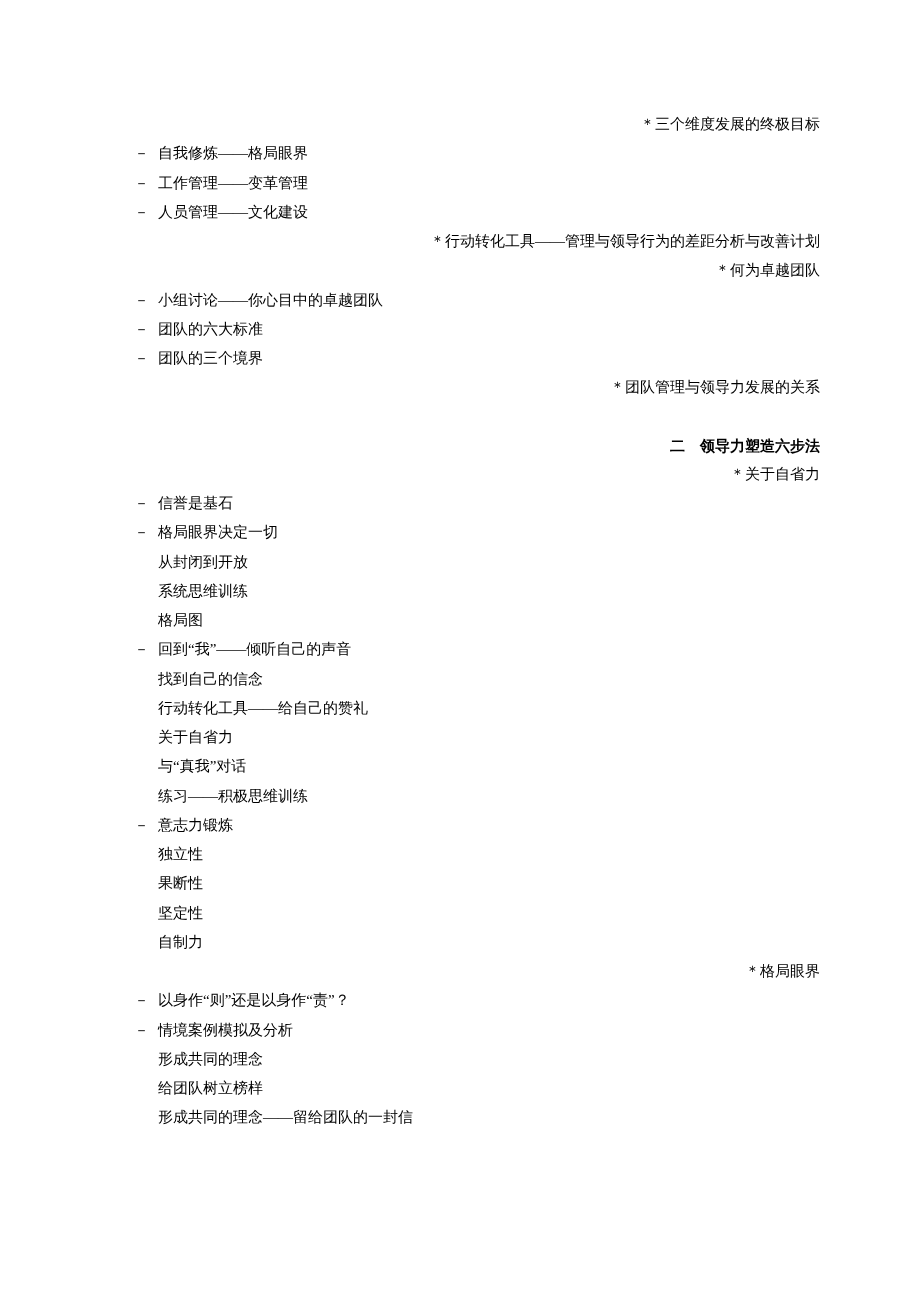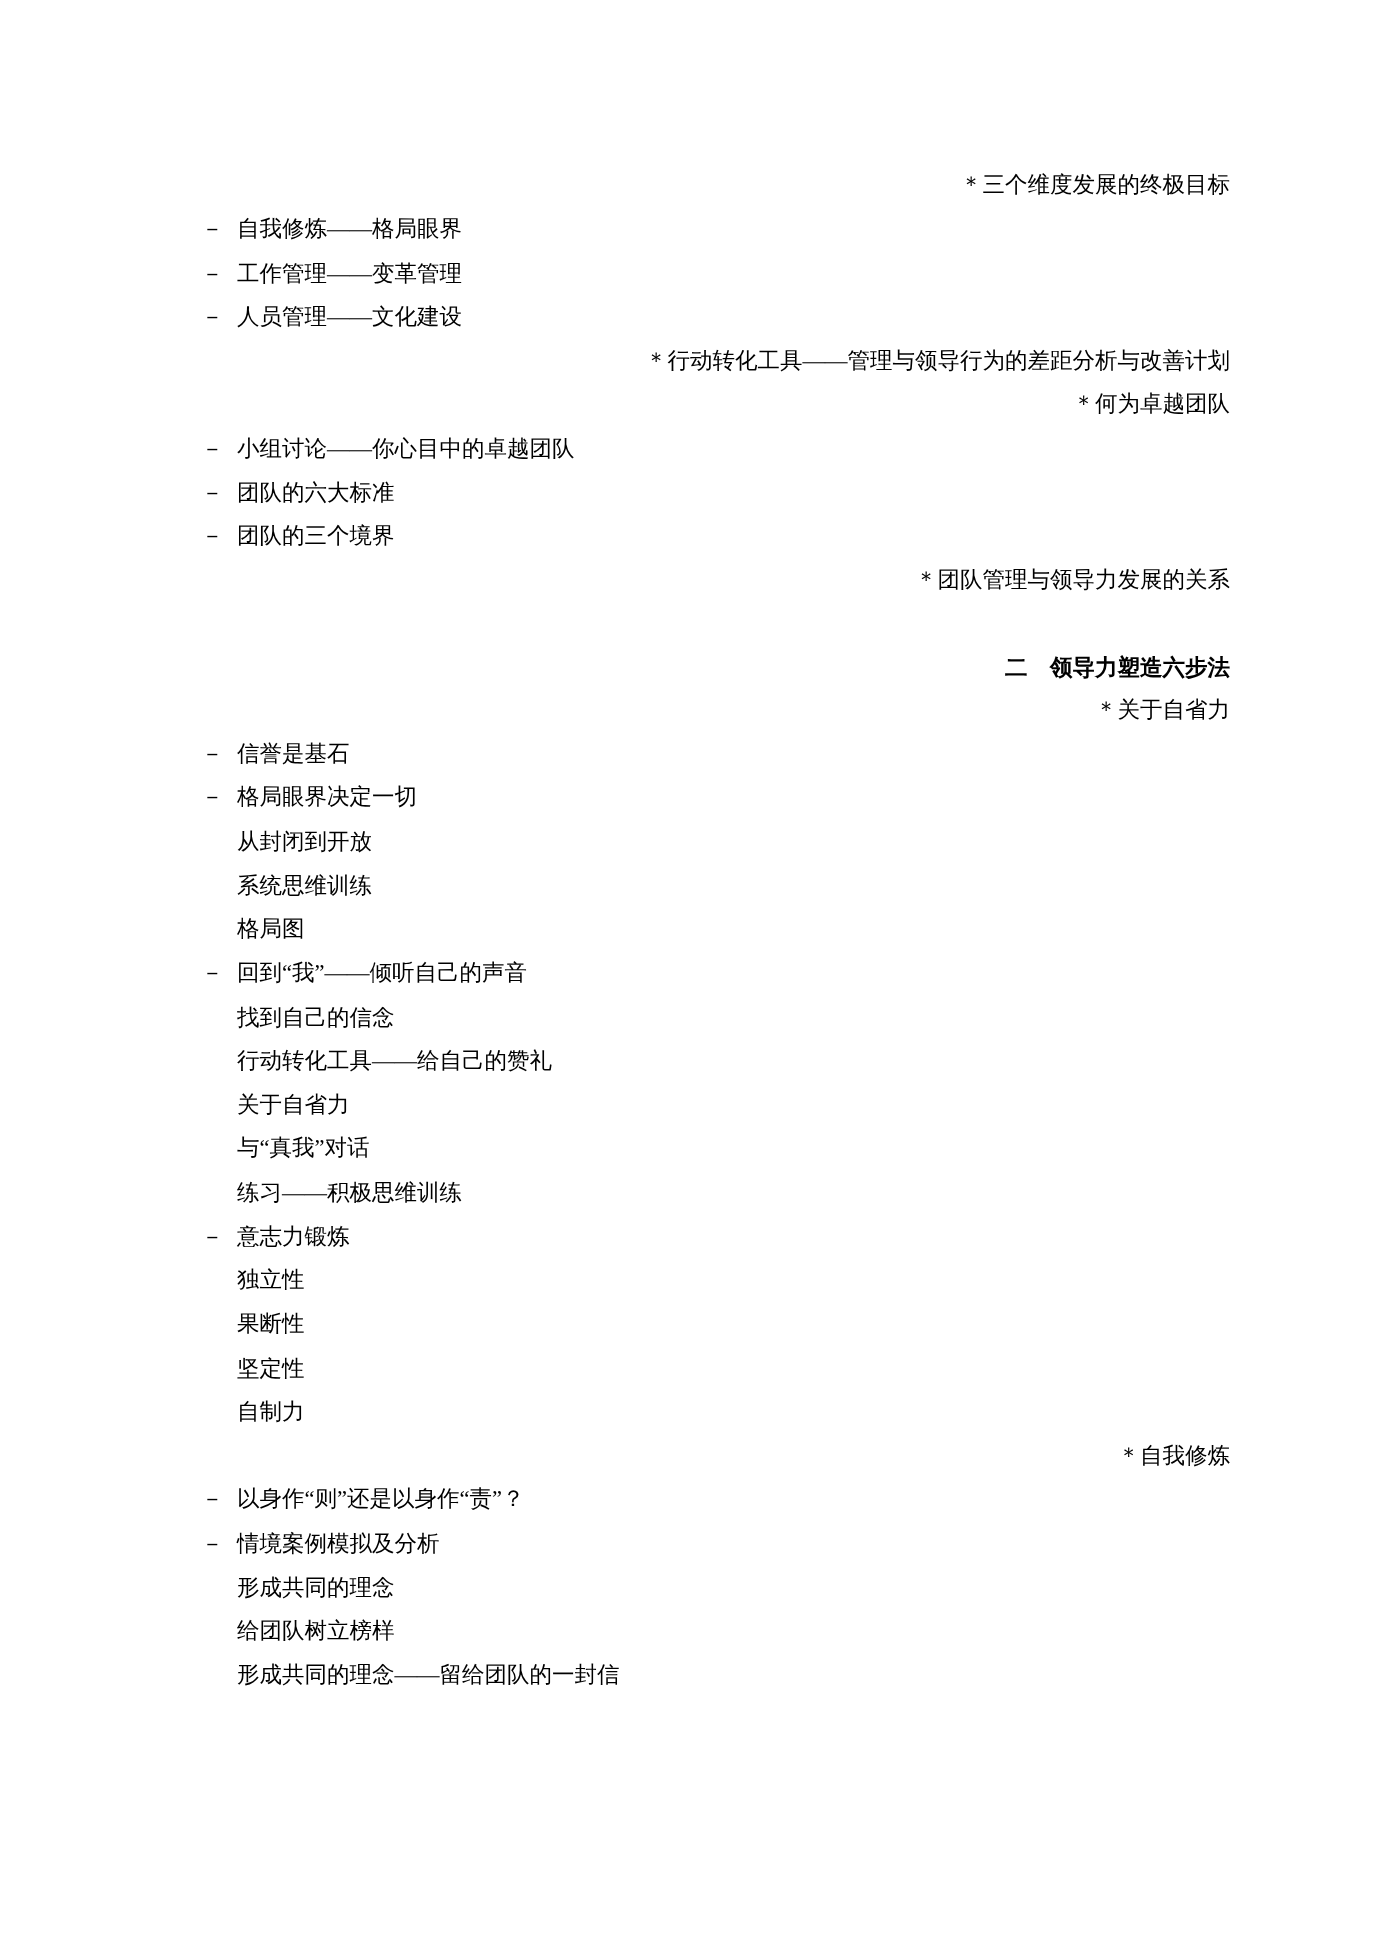--- a/index.html
+++ b/index.html
@@ -74,19 +74,19 @@
     <div class="row l3"><span>找到自己的信念</span></div>
     <div class="row l3"><span>行动转化工具——给自己的赞礼</span></div>
     <div class="row l3"><span>关于自省力</span></div>
     <div class="row l3"><span>与“真我”对话</span></div>
     <div class="row l3"><span>练习——积极思维训练</span></div>
     <div class="row l2 bullet-dash"><span>意志力锻炼</span></div>
     <div class="row l3"><span>独立性</span></div>
     <div class="row l3"><span>果断性</span></div>
     <div class="row l3"><span>坚定性</span></div>
     <div class="row l3"><span>自制力</span></div>
-    <div class="row l1 bullet-star"><span>自我修炼</span></div>
+    <div class="row l1 bullet-star"><span>格局眼界</span></div>
     <div class="row l2 bullet-dash"><span>以身作“则”还是以身作“责”？</span></div>
     <div class="row l2 bullet-dash"><span>情境案例模拟及分析</span></div>
     <div class="row l3"><span>形成共同的理念</span></div>
     <div class="row l3"><span>给团队树立榜样</span></div>
     <div class="row l3"><span>形成共同的理念——留给团队的一封信</span></div>
   </div>
 
 </body></html>

